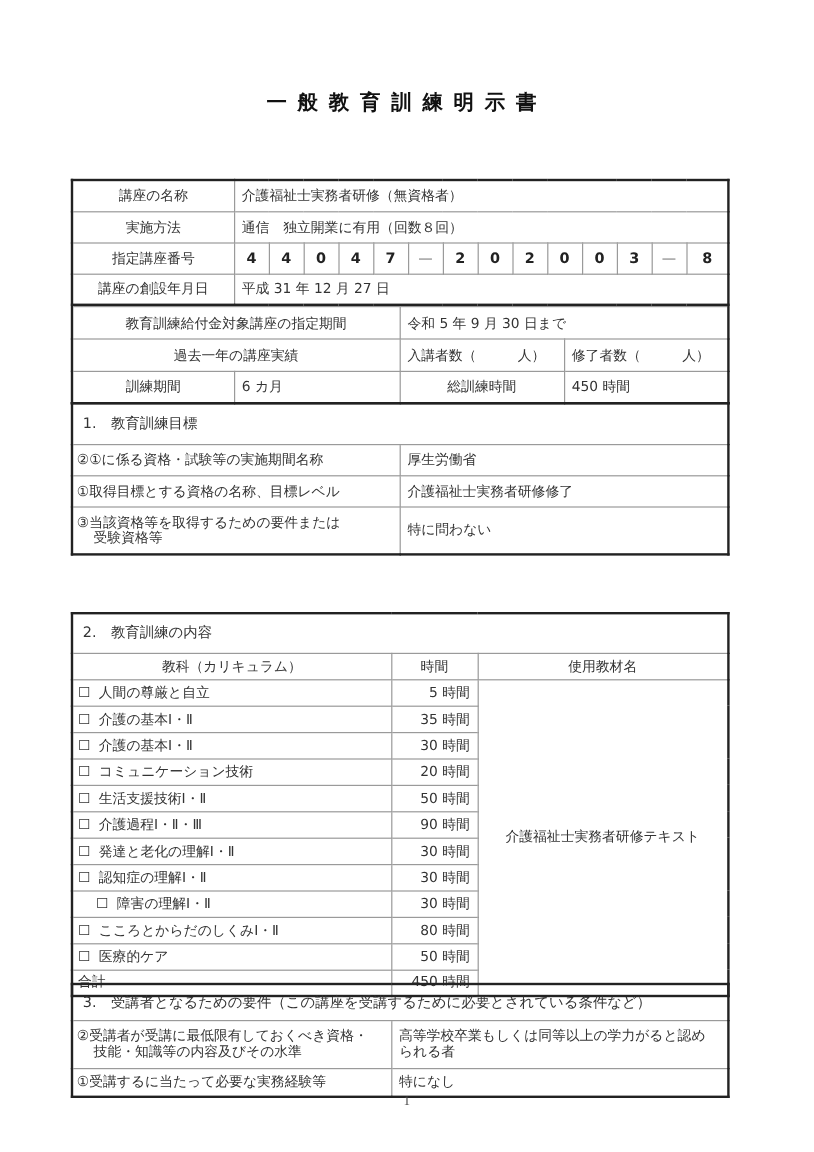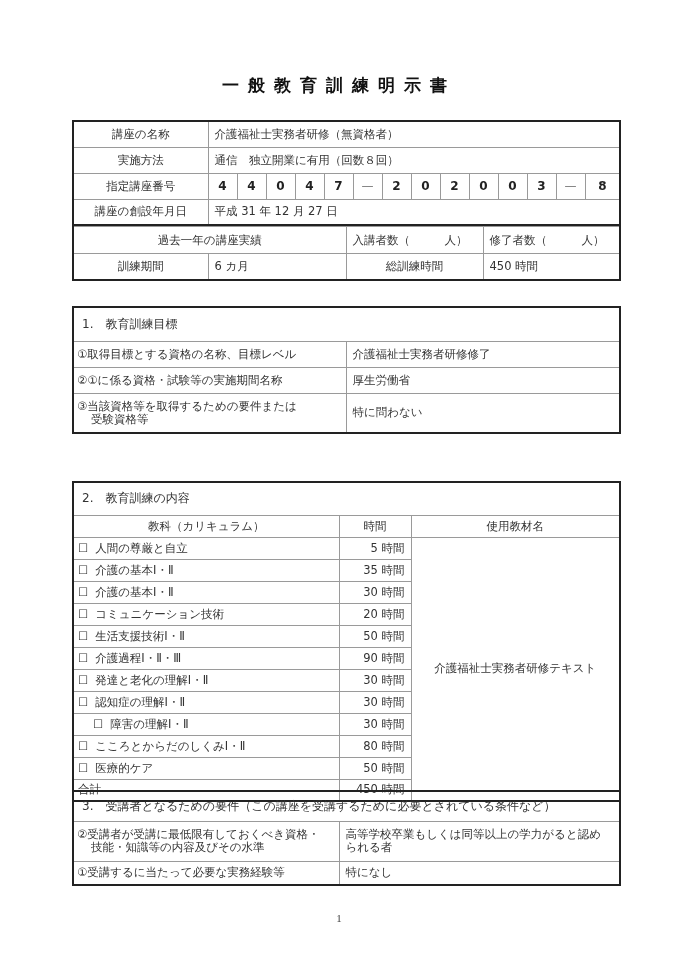--- a/index.html
+++ b/index.html
@@ -5,21 +5,21 @@
   html, body { margin: 0; padding: 0; }
   body {
     width: 678px; height: 960px; background: #ffffff; position: relative;
     font-family: "DejaVu Sans", "Liberation Sans", sans-serif;
     color: #222222; overflow: hidden;
   }
   .title {
     position: absolute; left: 0; width: 678px; top: 74px; text-align: center;
     font-size: 17px; font-weight: bold; letter-spacing: 9px; color: #111;
   }
-  table { border-collapse: collapse; position: absolute; left: 72px; width: 547px; table-layout: fixed; }
+  table { border-collapse: collapse; position: absolute; left: 59px; width: 547px; table-layout: fixed; margin-top: 29px; }
   td { border: 1px solid #9a9a9a; font-size: 11.5px; padding: 0 6px; white-space: nowrap; overflow: hidden; color: #333; }
   .c { text-align: center; }
   .r { text-align: right; }
   .outer { border: 2px solid #222; }
   .sec-head td { font-size: 12px; padding-left: 8px; }
   .digit { text-align: center; font-weight: bold; padding: 0; color: #222; font-size: 12px; }
   .wrap { white-space: normal; line-height: 13px; padding-top: 3px; padding-bottom: 3px; }
   .indent { padding-left: 14px; display: block; }
   .page-num { position: absolute; top: 912px; left: 0; width: 678px; text-align: center; font-size: 11px; color: #444; font-family: "Liberation Serif", serif; }
   .box { display: inline-block; margin-right: 7px; }
@@ -81,20 +81,24 @@
   </table>
 
 <table class="outer" style="top:226px; border-top:none;">
   <colgroup>
       <col style="width:135px">
       <col style="width:138px">
       <col style="width:137px">
       <col style="width:137px">
     </colgroup>
   <tbody>
+      <tr style="height:27px">
+    <td colspan="2" class="c">教育訓練給付金対象講座の指定期間</td>
+    <td colspan="2">令和 5 年 9 月 30 日まで</td>
+  </tr>
   <tr style="height:27px">
     <td colspan="2" class="c">過去一年の講座実績</td>
     <td>入講者数（　　　人）</td>
     <td>修了者数（　　　人）</td>
   </tr>
   <tr style="height:26px">
     <td class="c">訓練期間</td>
     <td>6 カ月</td>
     <td class="c">総訓練時間</td>
     <td>450 時間</td>
@@ -105,26 +109,26 @@
 <table class="outer" style="top:306px;">
   <colgroup>
       <col style="width:273px">
       <col style="width:274px">
     </colgroup>
   <tbody>
       <tr class="sec-head" style="height:34px">
     <td colspan="2">1.　教育訓練目標</td>
   </tr>
   <tr style="height:26px">
+    <td style="padding-left:3px">②①に係る資格・試験等の実施期間名称</td>
+    <td>厚生労働省</td>
+  </tr>
+  <tr style="height:26px">
     <td style="padding-left:3px">①取得目標とする資格の名称、目標レベル</td>
     <td>介護福祉士実務者研修修了</td>
-  </tr>
-  <tr style="height:26px">
-    <td style="padding-left:3px">②①に係る資格・試験等の実施期間名称</td>
-    <td>厚生労働省</td>
   </tr>
   <tr style="height:40px">
     <td class="wrap" style="padding-left:3px">
       <span>③当該資格等を取得するための要件または</span><br>
       <span class="indent">受験資格等</span>
     </td>
     <td>特に問わない</td>
   </tr>
 </tbody>
   </table>

